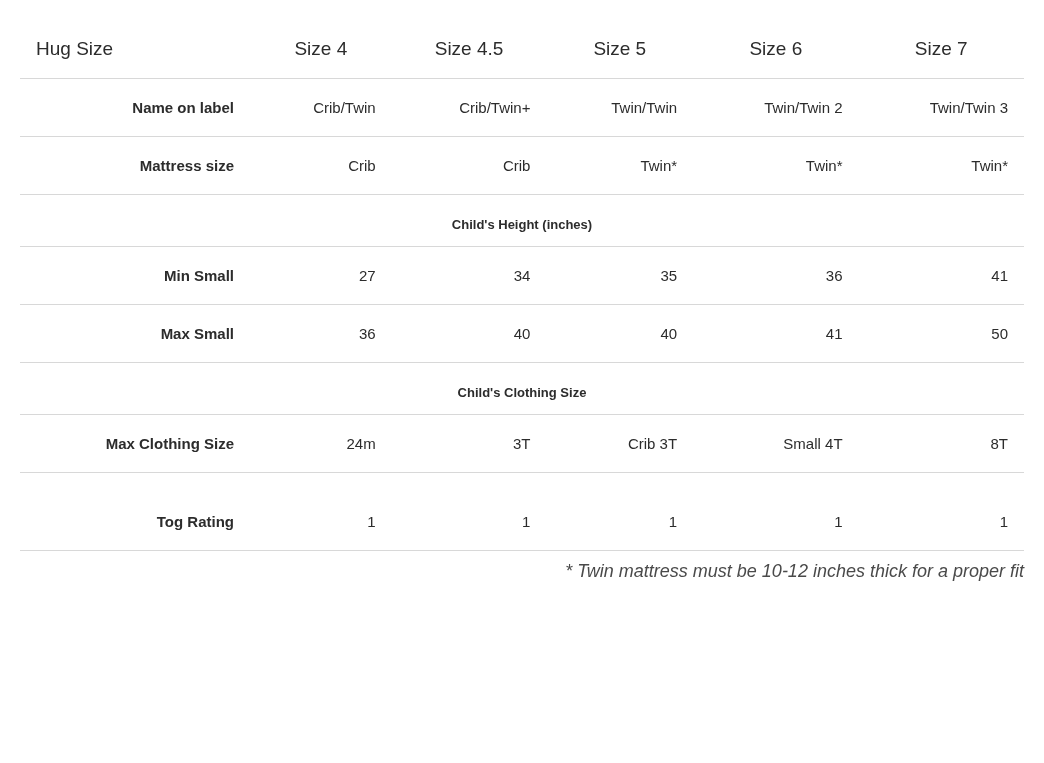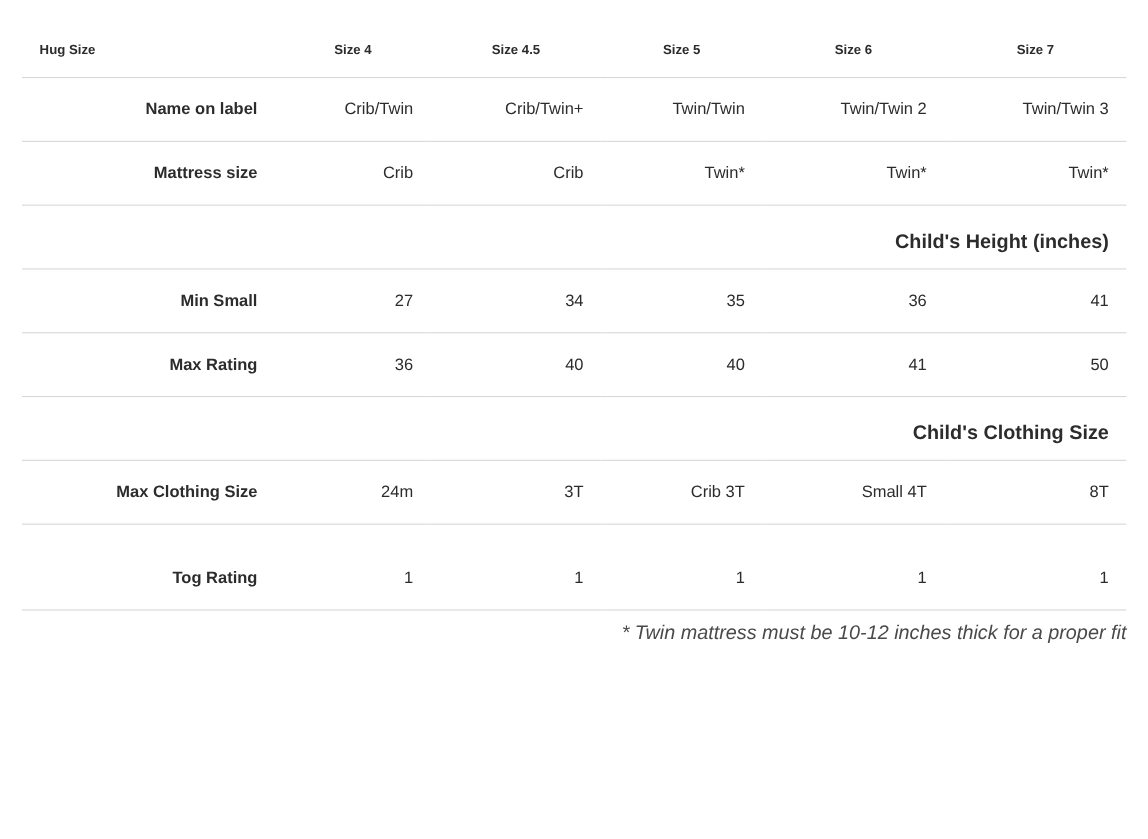--- a/index.html
+++ b/index.html
@@ -48,36 +48,36 @@
       text-align: left;
       font-weight: 700;
       width: 230px;
     }
 
     th:first-child {
       font-weight: 700;
     }
 
     .section-header td {
-      text-align: right;
+      text-align: center;
       font-weight: 700;
-      font-size: 18px;
+      font-size: 13px;
       padding-top: 22px;
       padding-bottom: 14px;
       border-bottom: 1px solid #d8d8d8;
       background: #ffffff;
     }
 
     .section-header td:not(:first-child) {
       border-bottom: 1px solid #d8d8d8;
     }
 
     .header-row th {
-      font-weight: 700;
-      font-size: 12px;
+      font-weight: 400;
+      font-size: 19px;
     }
 
     .footnote {
       text-align: right;
       font-size: 18px;
       color: #4a4a4a;
       padding-top: 10px;
       font-style: italic;
     }
 
@@ -123,21 +123,21 @@
         </tr>
         <tr class="data-row">
           <td>Min Small</td>
           <td>27</td>
           <td>34</td>
           <td>35</td>
           <td>36</td>
           <td>41</td>
         </tr>
         <tr class="data-row">
-          <td>Max Rating</td>
+          <td>Max Small</td>
           <td>36</td>
           <td>40</td>
           <td>40</td>
           <td>41</td>
           <td>50</td>
         </tr>
         <tr class="section-header">
           <td colspan="6">Child's Clothing Size</td>
         </tr>
         <tr class="data-row">

